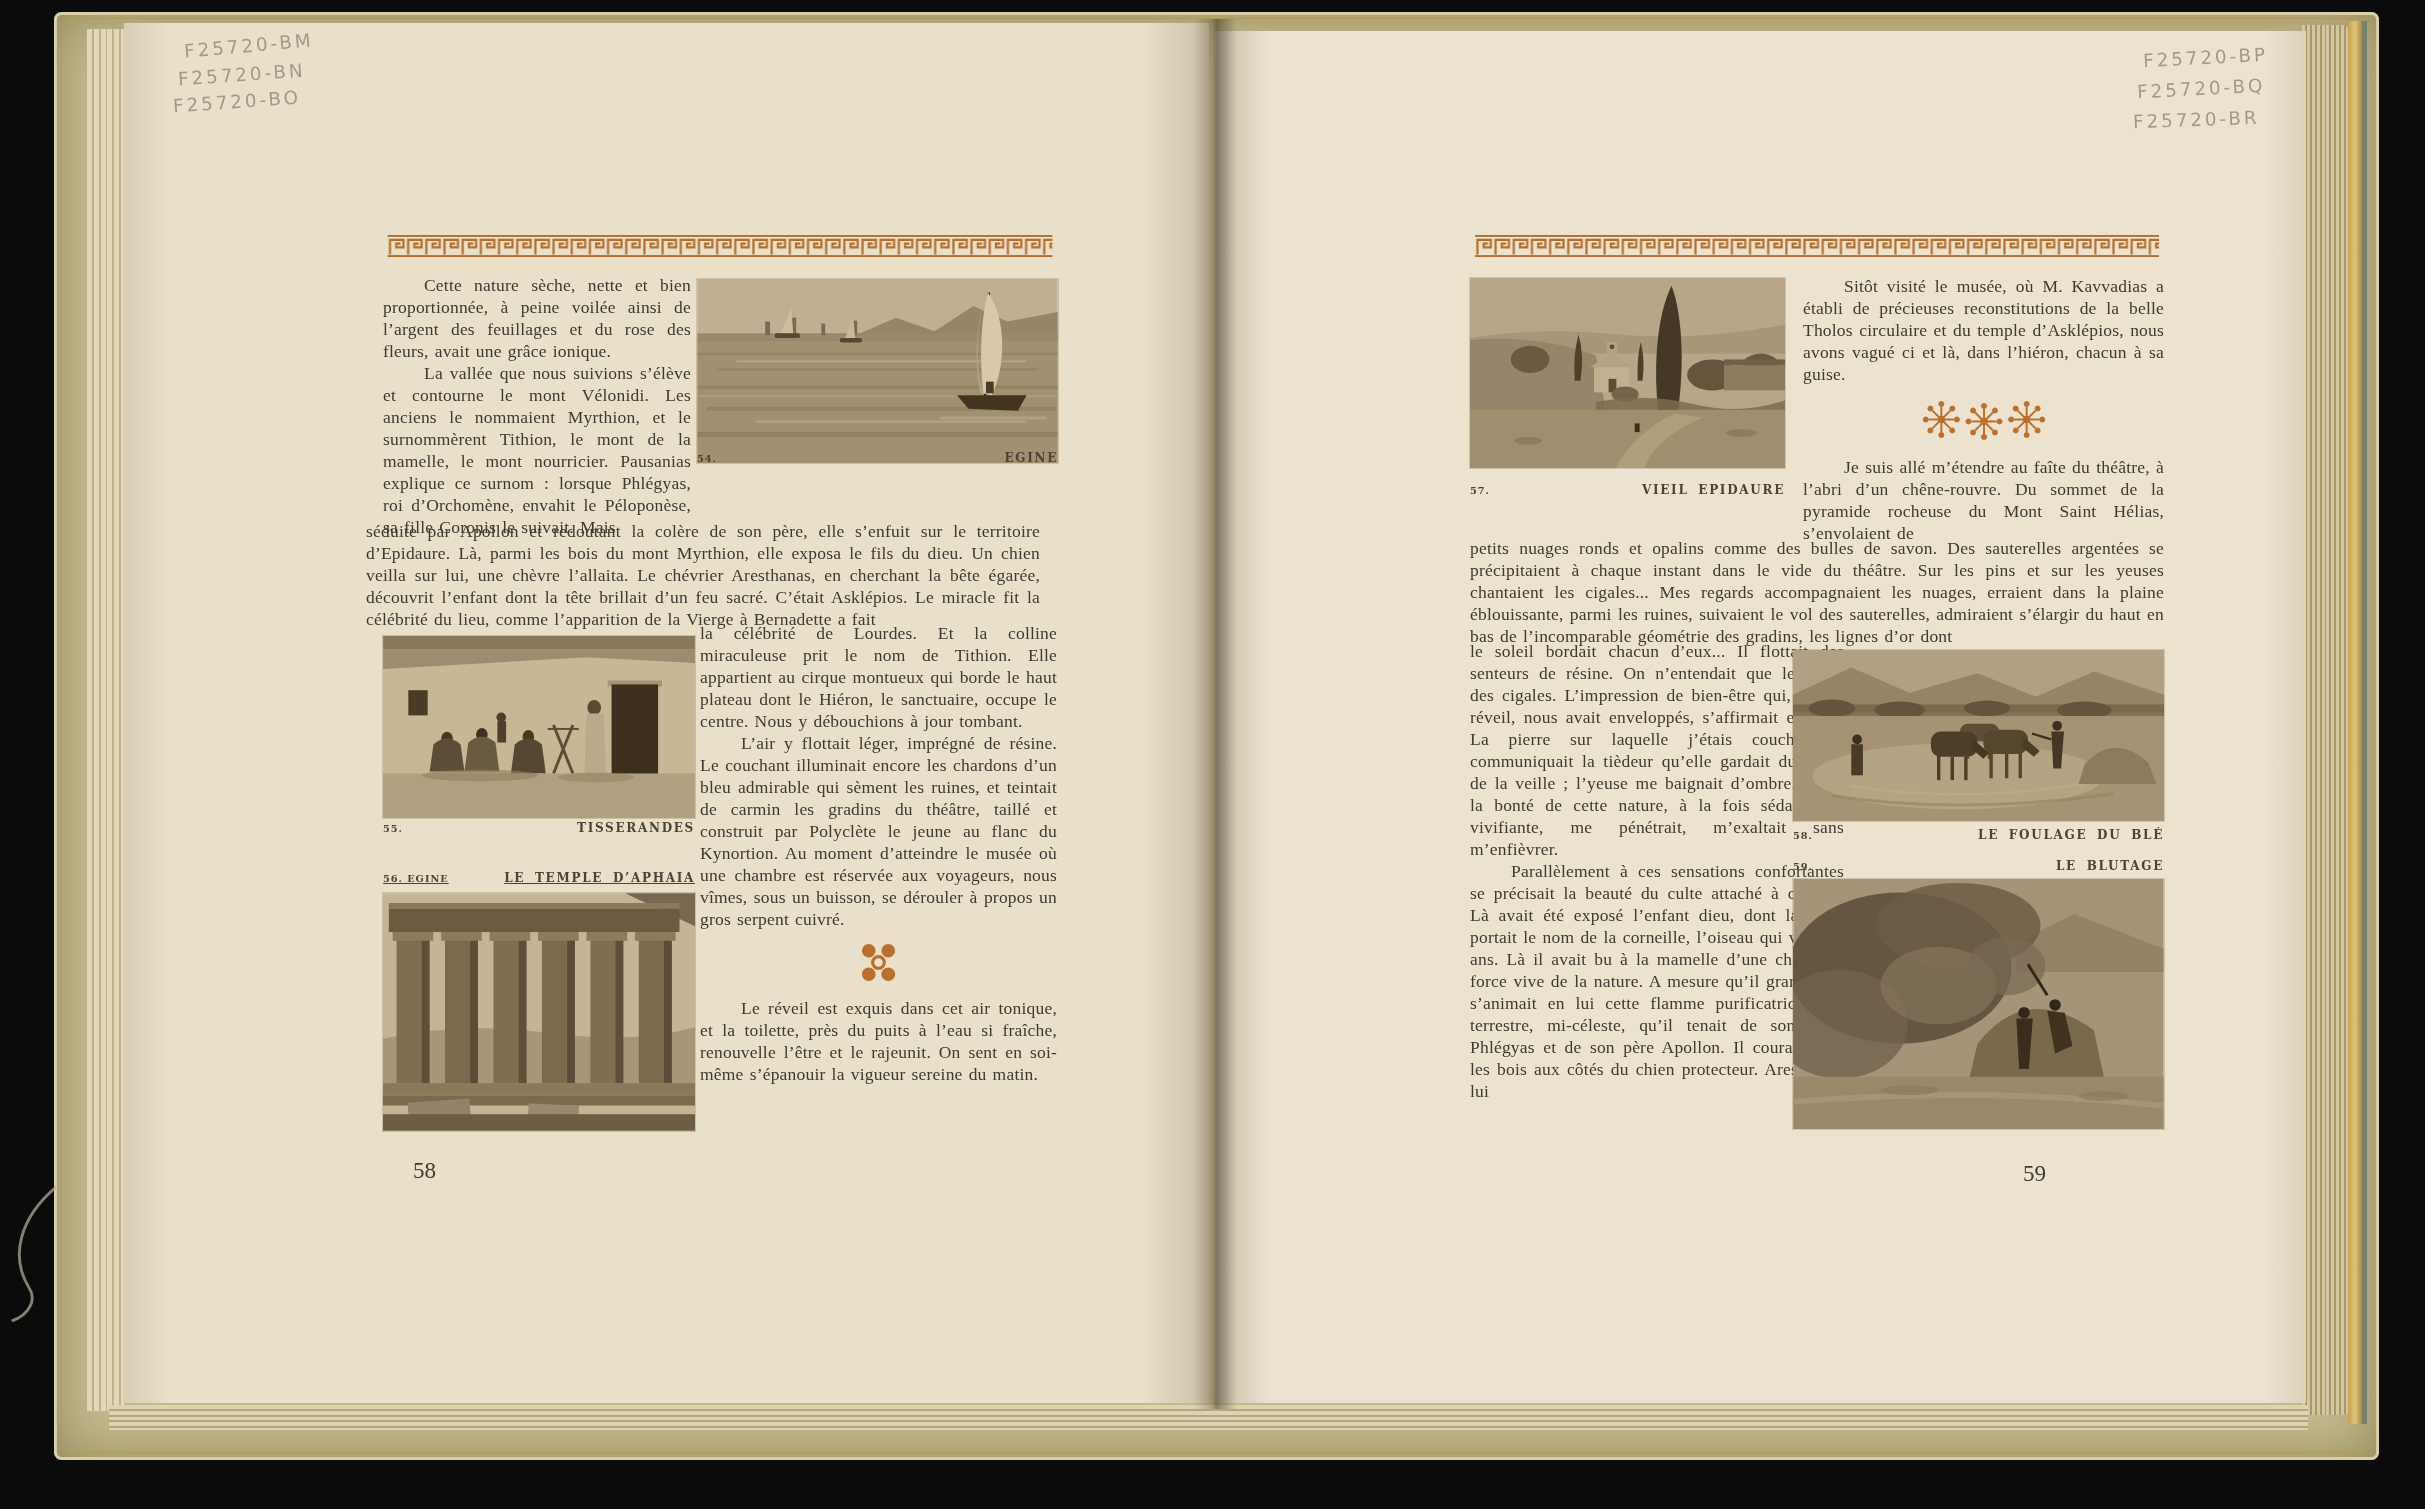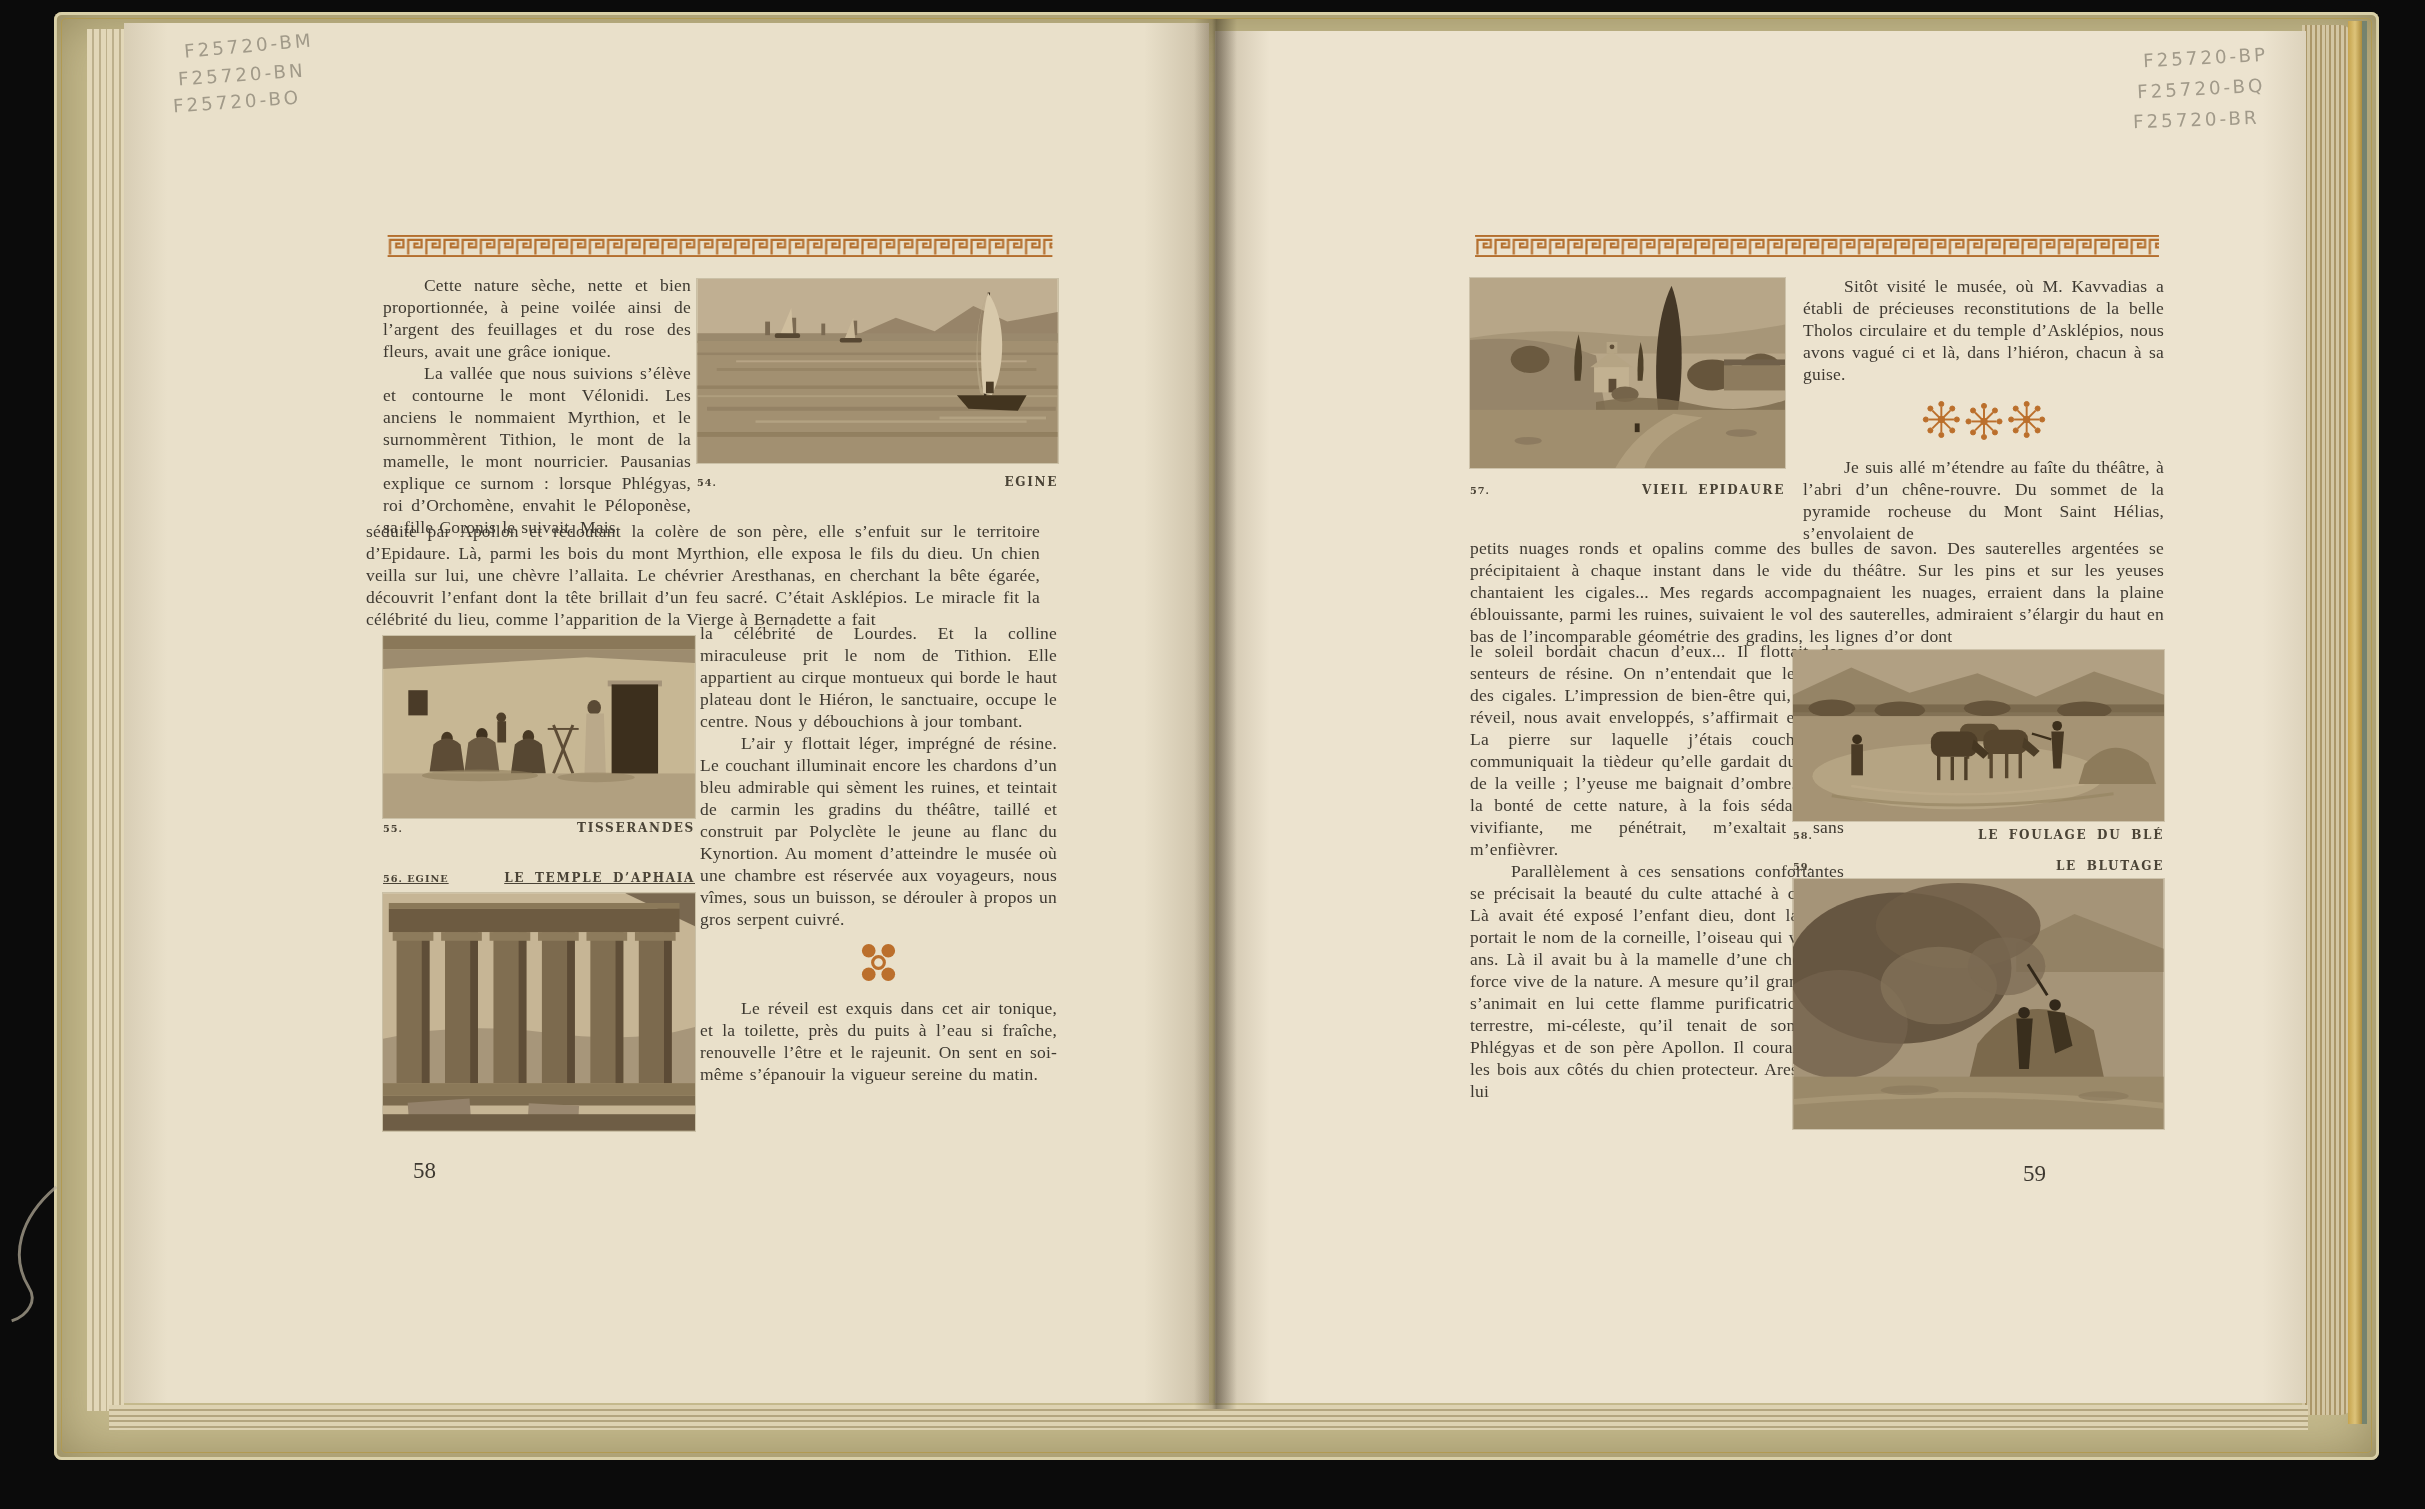--- a/index.html
+++ b/index.html
@@ -106,21 +106,21 @@
         <path d="M152,62 L161,40 L163,62 Z" fill="#c9b898"></path>
         <rect x="147" y="61" width="23" height="4.5" rx="2" fill="#564732"></rect>
         <line x1="301" y1="14" x2="297" y2="122" stroke="#3e3222" stroke-width="2.5"></line>
         <path d="M300,14 C320,42 318,92 304,120 L295,118 C291,76 293,42 300,14 Z" fill="#d8c9ab"></path>
         <path d="M300,14 C286,46 287,92 296,120 L292,118 C285,80 288,40 300,14 Z" fill="#b7a687" opacity="0.8"></path>
         <path d="M268,120 L340,120 L331,136 L280,134 Z" fill="#42341f"></path>
         <rect x="298" y="106" width="8" height="12" fill="#4a3b26"></rect>
         <rect x="250" y="142" width="110" height="3" fill="#c4b394" opacity="0.5"></rect>
       </svg>
     </div>
-    <div class="cap-row" style="left:573px;top:452px;width:361px;">
+    <div class="cap-row" style="left:573px;top:428px;width:361px;">
       <span class="cap-num">54.</span>
       <span class="cap-title">EGINE</span>
     </div>
 
     <div class="body-text" style="left:242px;top:497px;width:674px;">
       <p>séduite par Apollon et redoutant la colère de son père, elle s’enfuit sur le territoire d’Epidaure. Là, parmi les bois du mont Myrthion, elle exposa le fils du dieu. Un chien veilla sur lui, une chèvre l’allaita. Le chévrier Aresthanas, en cherchant la bête égarée, découvrit l’enfant dont la tête brillait d’un feu sacré. C’était Asklépios. Le miracle fit la célébrité du lieu, comme l’apparition de la Vierge à Bernadette a fait</p>
     </div>
 
     <div class="photo" style="left:259px;top:613px;width:312px;height:182px;">
       <svg viewBox="0 0 322 188" width="312" height="182">

